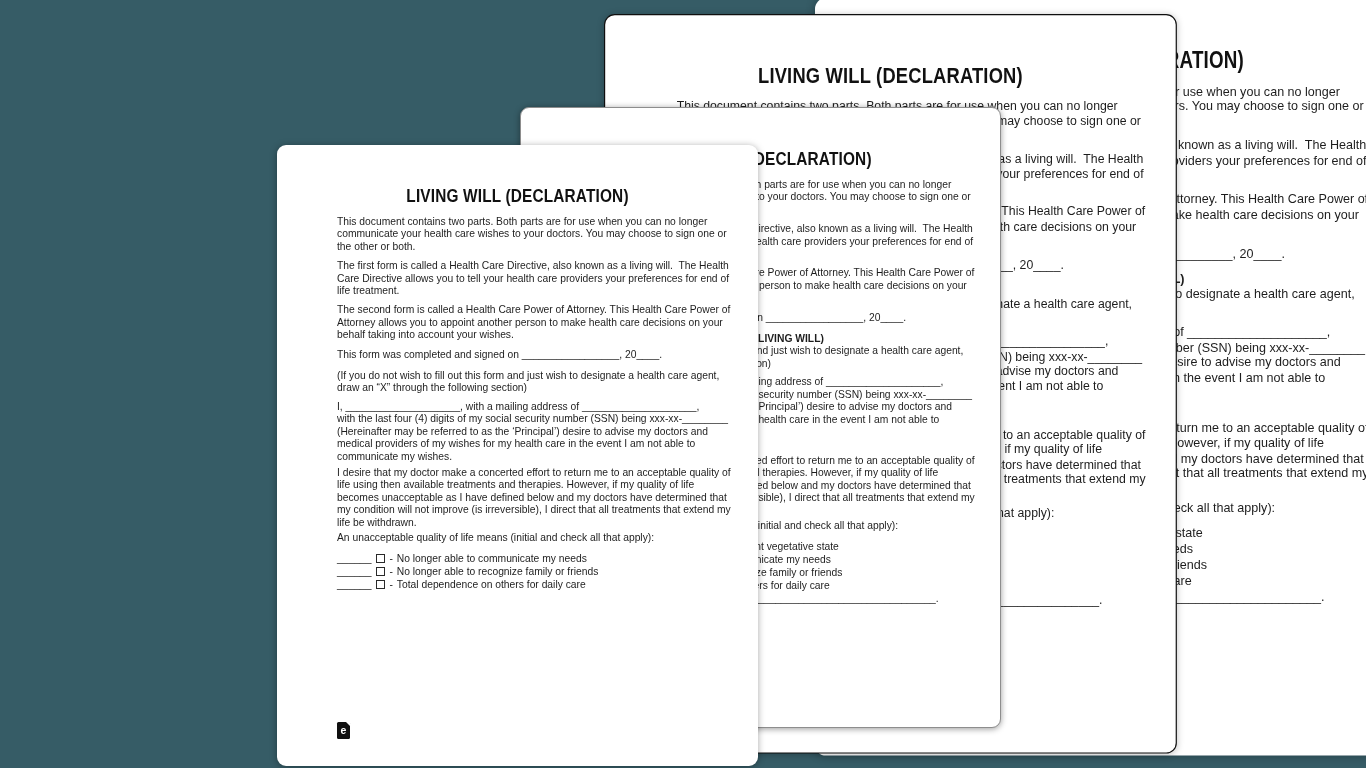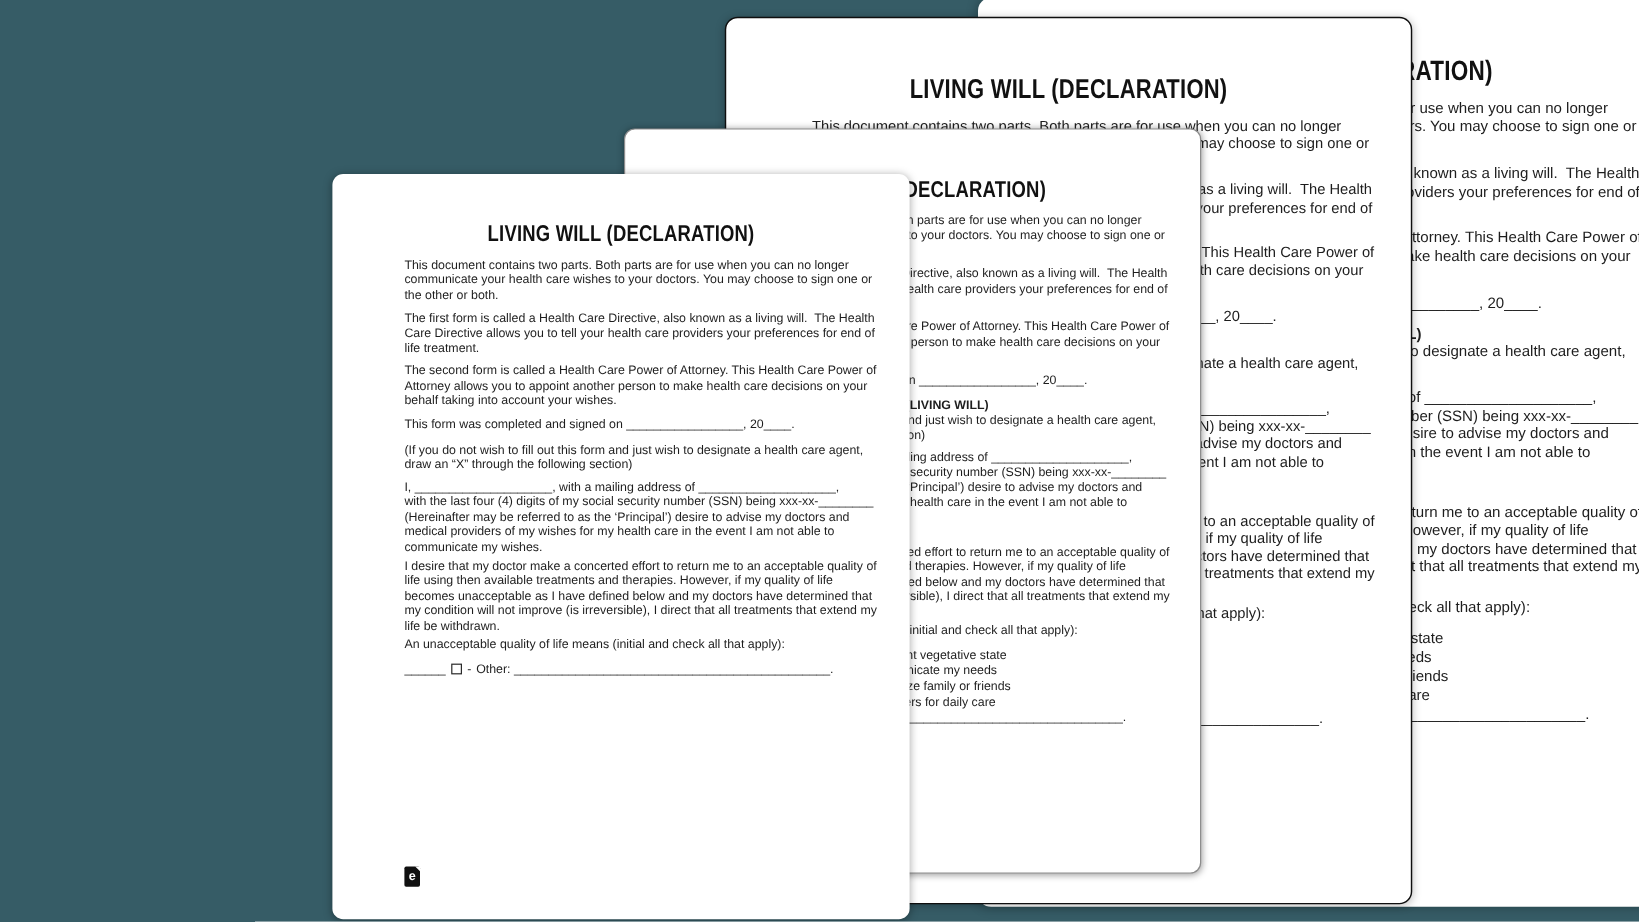--- a/index.html
+++ b/index.html
@@ -291,21 +291,23 @@
       <div class="ln">I desire that my doctor make a concerted effort to return me to an acceptable quality of</div>
       <div class="ln">life using then available treatments and therapies. However, if my quality of life</div>
       <div class="ln">becomes unacceptable as I have defined below and my doctors have determined that</div>
       <div class="ln">my condition will not improve (is irreversible), I direct that all treatments that extend my</div>
       <div class="ln">life be withdrawn.</div>
     </div>
 
     <div class="para intro-unacceptable ln">An unacceptable quality of life means (initial and check all that apply):</div>
 
     <div class="checklist">
-      <div class="chk-row"><span class="blank">______</span><span class="cbox"></span><span class="dash">-</span><span>Other: ______________________________________________.</span></div>
+      <div class="chk-row"><span class="blank">______</span><span class="cbox"></span><span class="dash">-</span><span>No longer able to communicate my needs</span></div>
+      <div class="chk-row"><span class="blank">______</span><span class="cbox"></span><span class="dash">-</span><span>No longer able to recognize family or friends</span></div>
+      <div class="chk-row"><span class="blank">______</span><span class="cbox"></span><span class="dash">-</span><span>Total dependence on others for daily care</span></div>
     </div>
 
     <div class="logo">
       <span class="fold"></span>
       <span class="logo-e">e</span>
     </div>
   </div>
 </div>
 </div>
 

